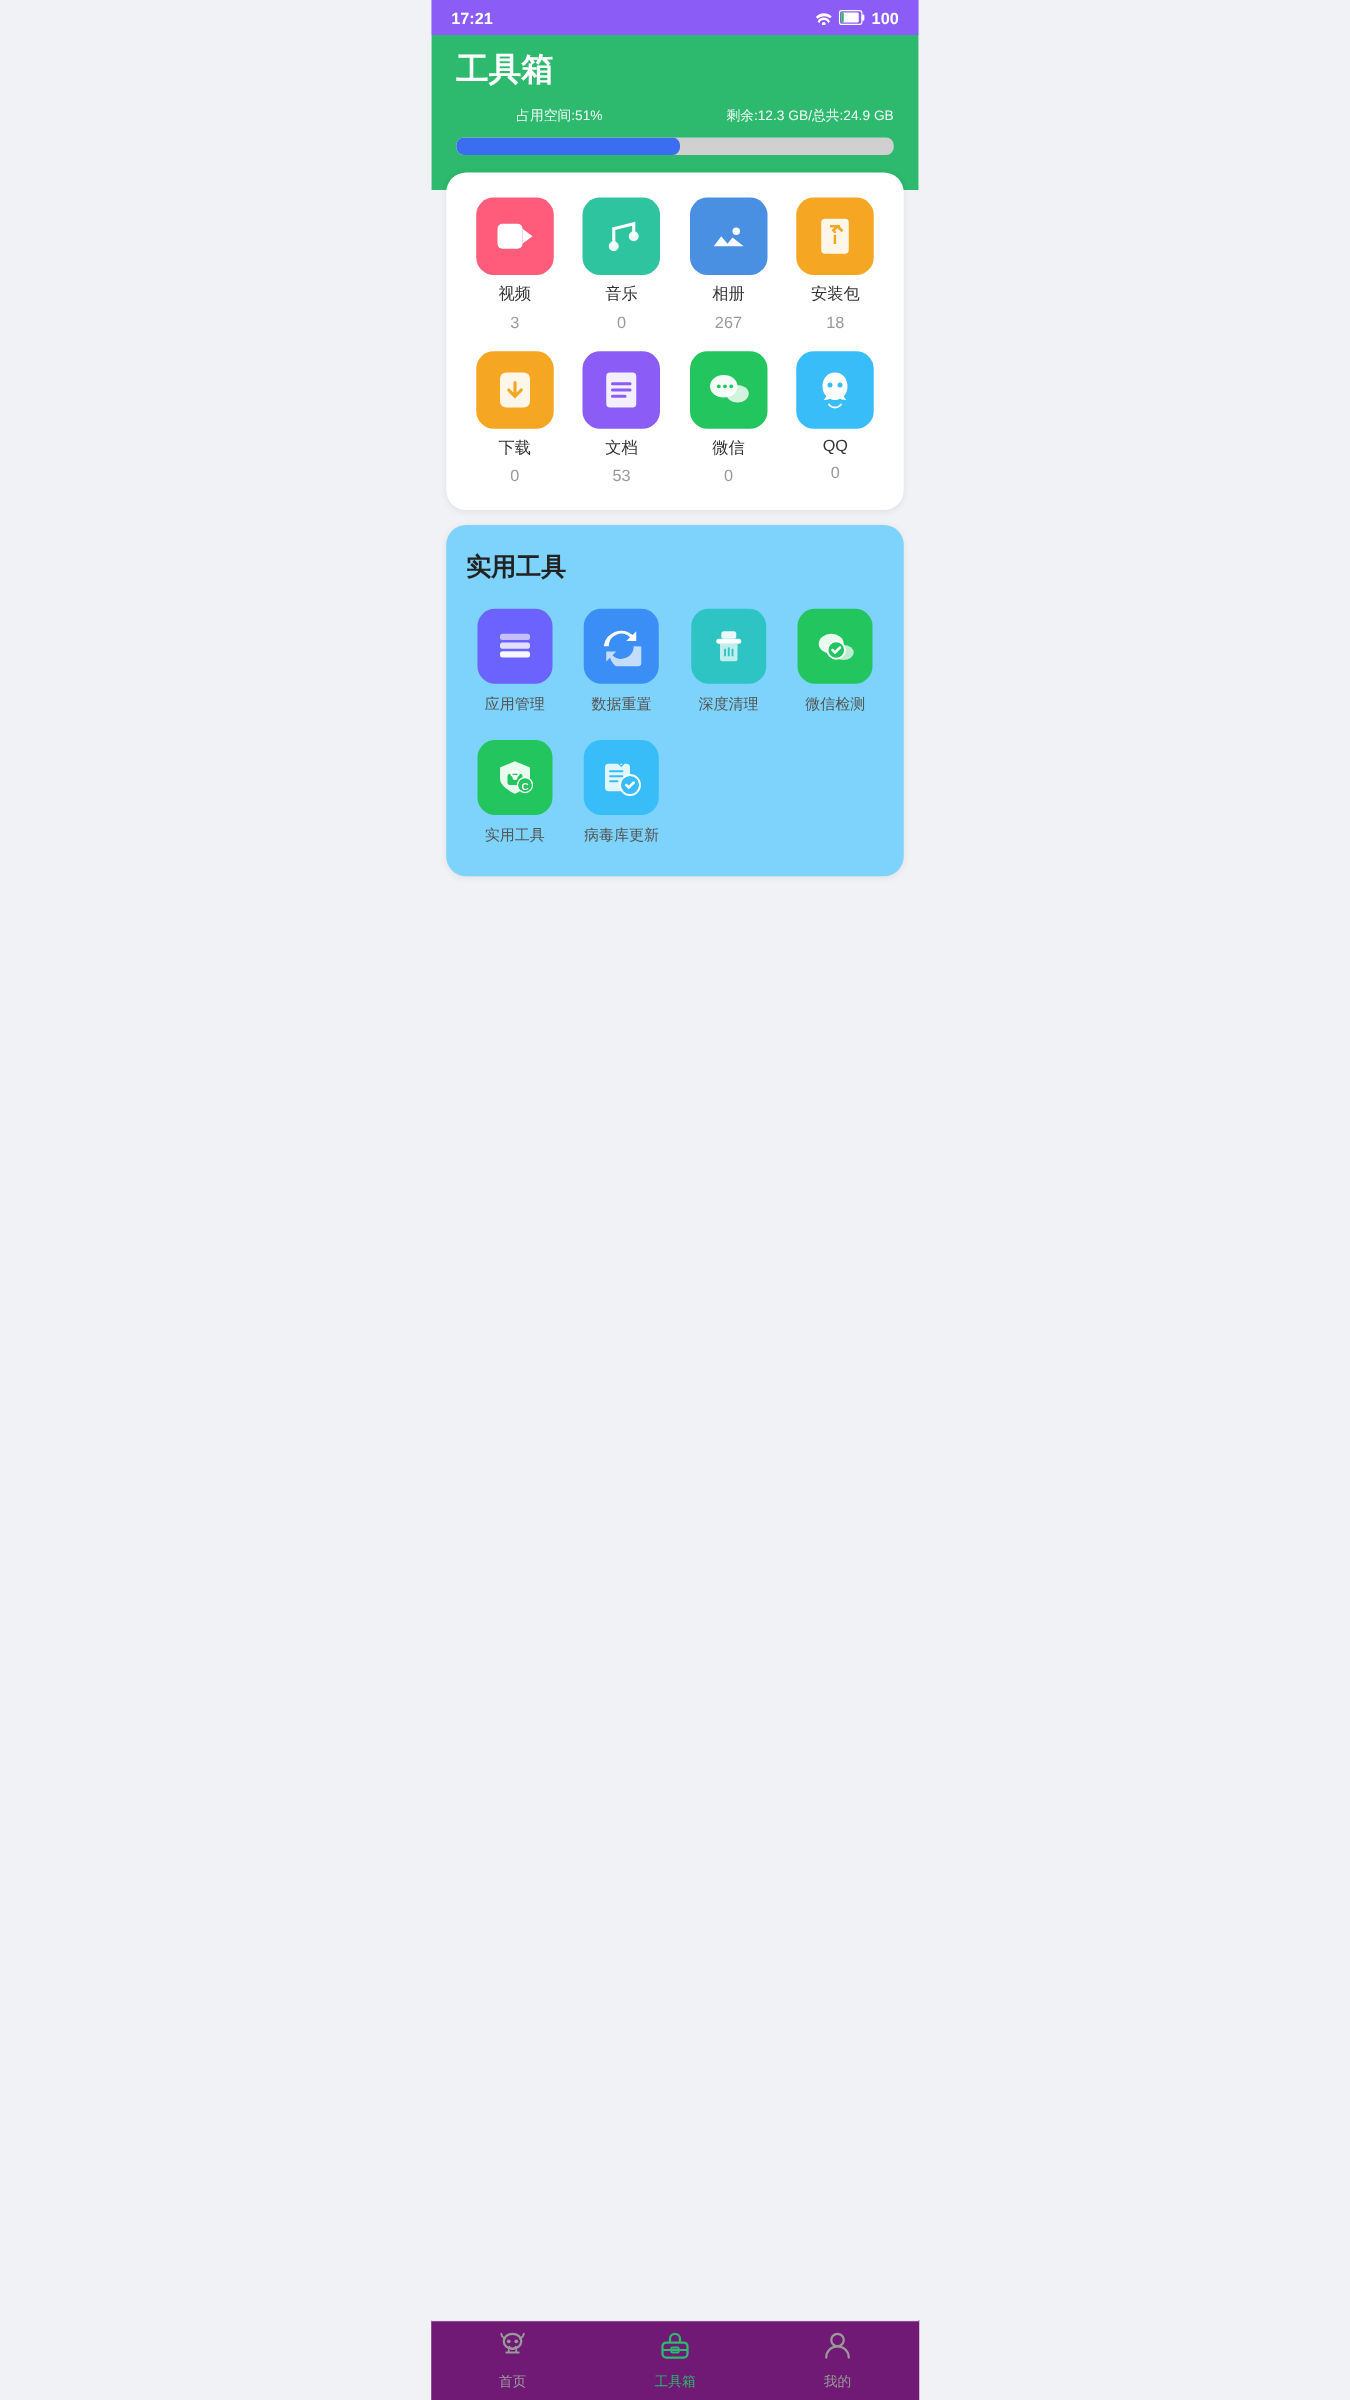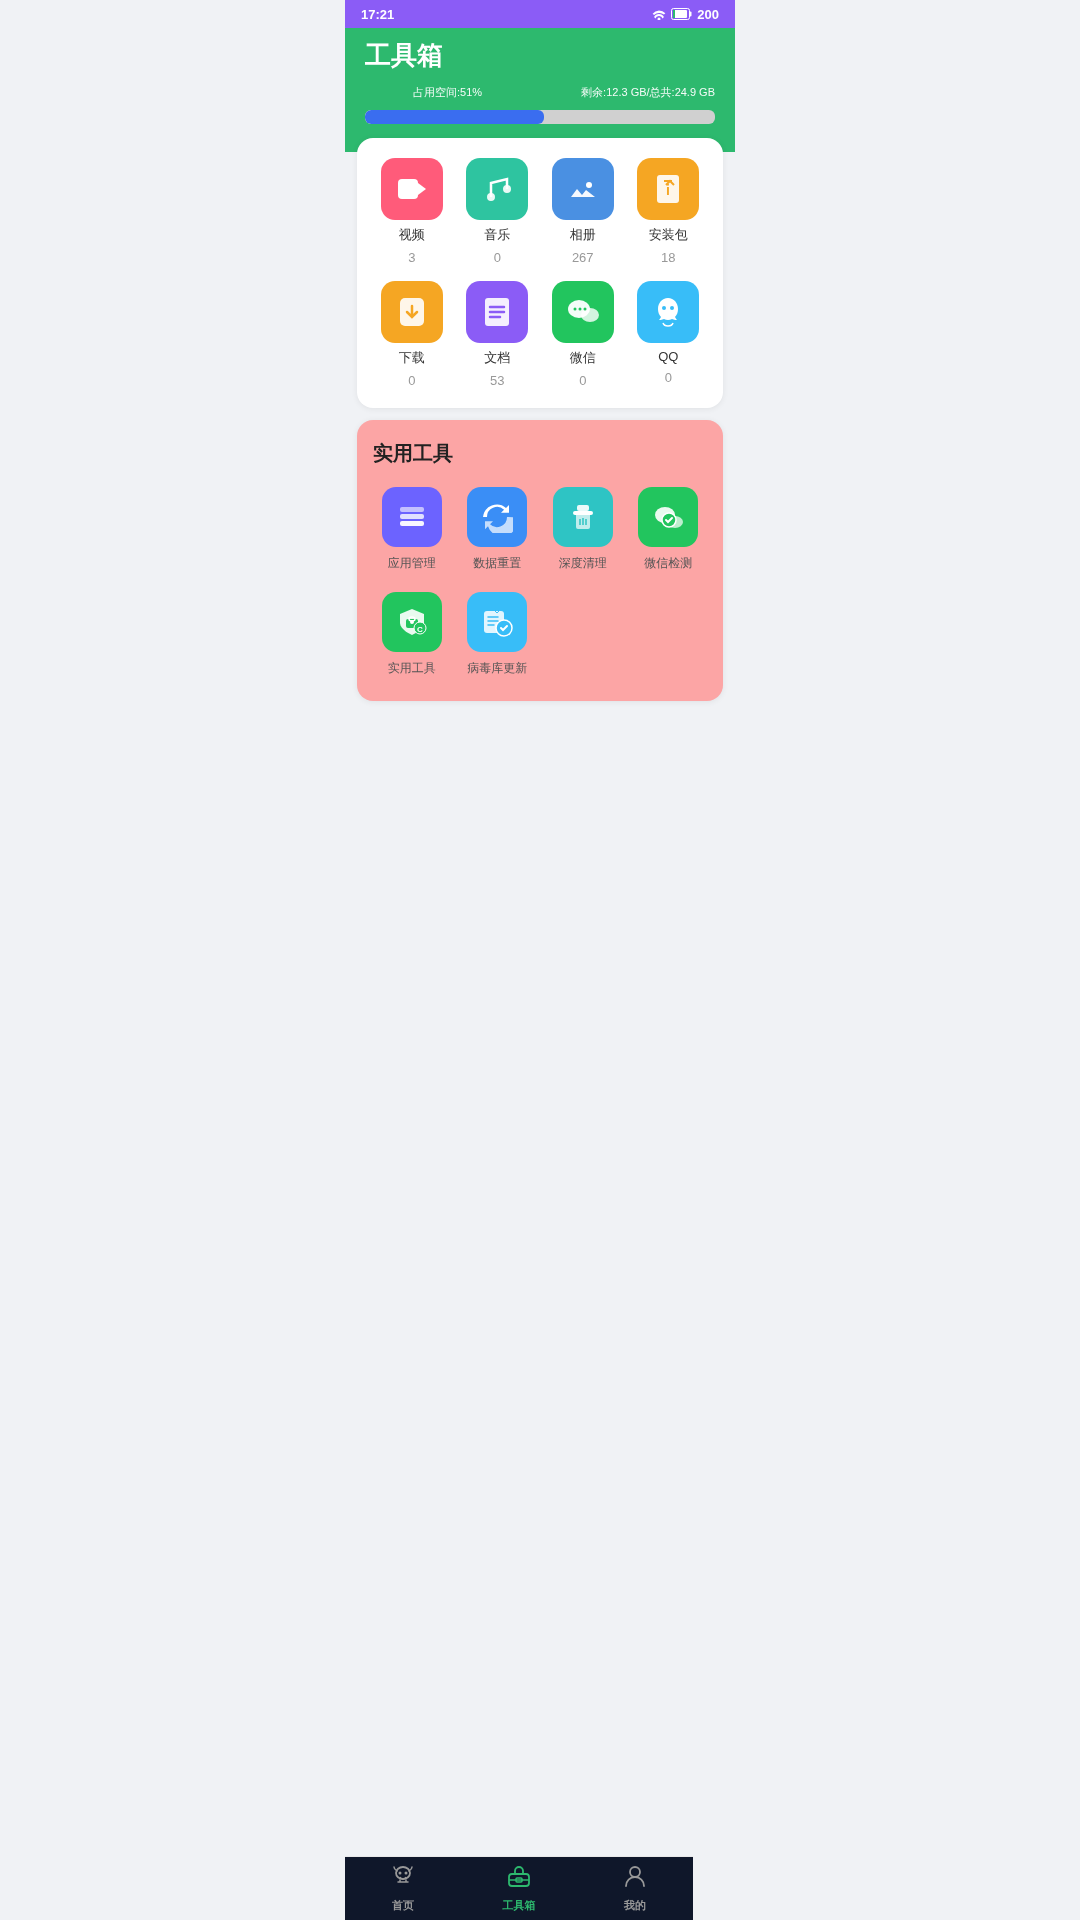--- a/index.html
+++ b/index.html
@@ -120,21 +120,21 @@
       color: #333;
       font-weight: 500;
     }
     .item-count {
       font-size: 13px;
       color: #999;
     }
 
     
     .tools-card {
-      background: #fca5a5;
+      background: #7dd3fc;
       border-radius: 16px;
       padding: 20px 16px 24px 16px;
       margin-bottom: 24px;
       box-shadow: 0 1px 6px rgba(0,0,0,0.07);
     }
     .section-title {
       font-size: 20px;
       font-weight: 700;
       color: #222;
       margin-bottom: 20px;
@@ -162,26 +162,25 @@
     .tool-label {
       font-size: 12px;
       color: #555;
       text-align: center;
     }
 
     
     .bottom-nav {
       position: fixed;
       bottom: 0;
-      width: 348px;
-      background: #0f172a;
+      width: 390px;
+      background: #701a75;
       display: flex;
       border-top: 1px solid #e8e8e8;
       height: 64px;
-      font-weight: bold;
     }
     .nav-item {
       flex: 1;
       display: flex;
       flex-direction: column;
       align-items: center;
       justify-content: center;
       gap: 4px;
       cursor: pointer;
     }
@@ -223,21 +222,21 @@
     <svg width="16" height="12" viewBox="0 0 16 12" fill="white">
       <path d="M8 9.5a1.5 1.5 0 110 3 1.5 1.5 0 010-3zm0-3.5a5.5 5.5 0 014.95 3.1l-1.41 1.41A3.5 3.5 0 008 8a3.5 3.5 0 00-3.54 2.51L3.05 9.1A5.5 5.5 0 018 6zm0-3.5a9 9 0 016.36 2.64l-1.41 1.41A7 7 0 008 5a7 7 0 00-4.95 2.05L1.64 5.64A9 9 0 018 2.5z"></path>
     </svg>
 
     <svg width="22" height="12" viewBox="0 0 22 12" fill="white">
       <rect x="0.5" y="0.5" width="18" height="11" rx="2" fill="none" stroke="white" stroke-width="1"></rect>
       <rect x="18.5" y="3.5" width="2" height="5" rx="1" fill="white"></rect>
       <rect x="2" y="2" width="14" height="8" rx="1" fill="white"></rect>
       <rect x="2" y="2" width="2" height="8" rx="0" fill="#2db96e"></rect>
     </svg>
-    <span style="color:white;font-size:13px;font-weight:600;">200</span>
+    <span style="color:white;font-size:13px;font-weight:600;">100</span>
   </div>
 </div>
 
 <div class="scroll-container">
 
   <div class="header">
     <div class="header-title">工具箱</div>
     <div class="storage-info">
       <span>占用空间:51%</span>
       <span>剩余:12.3 GB/总共:24.9 GB</span>

